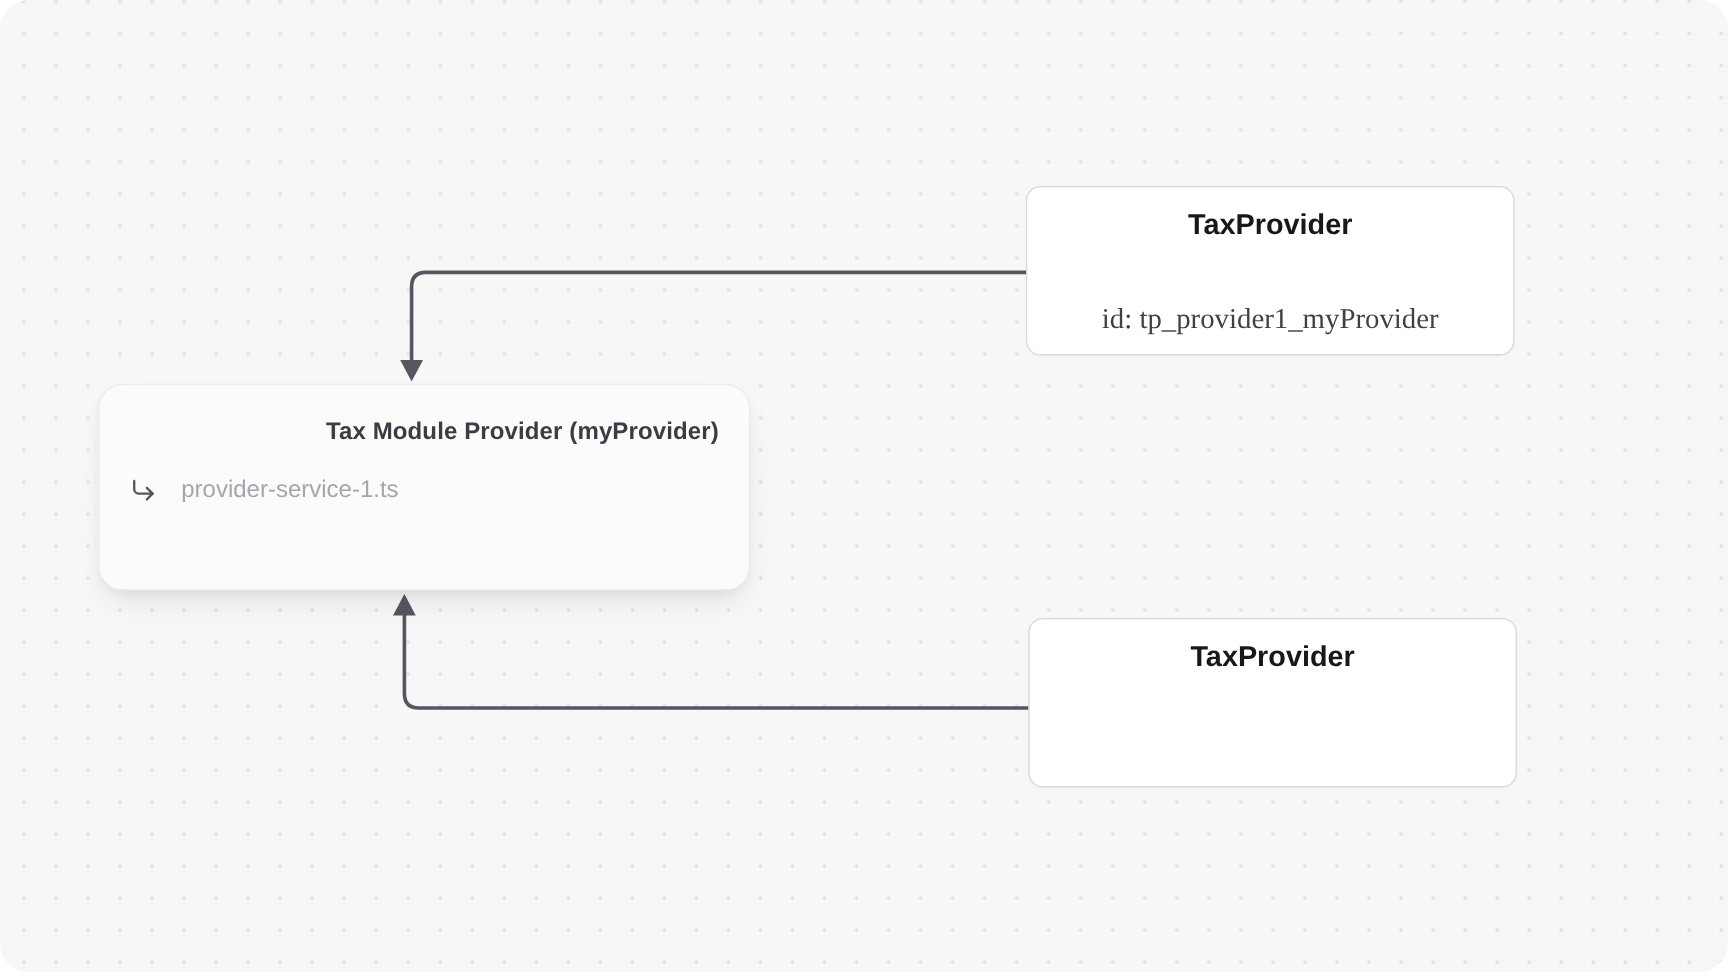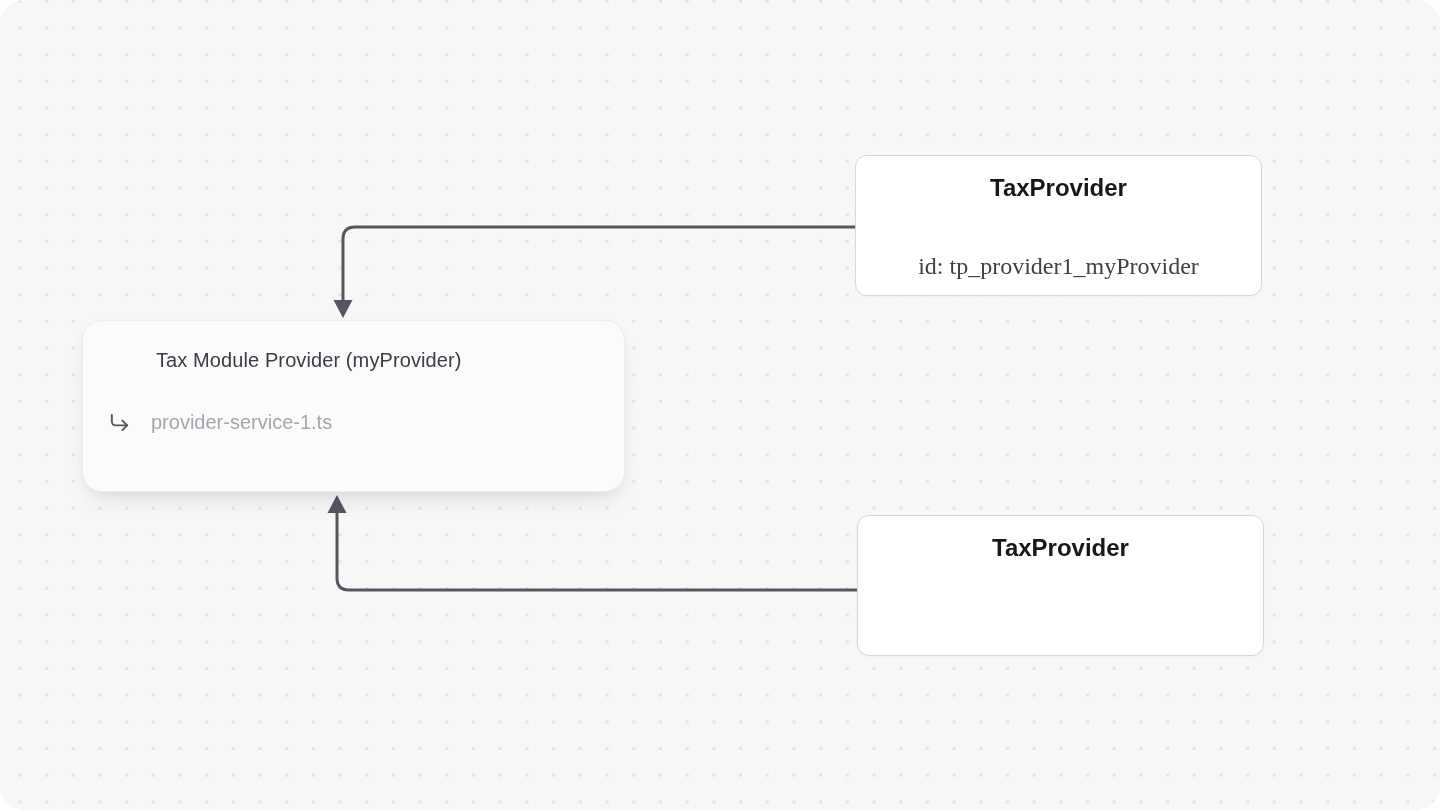--- a/index.html
+++ b/index.html
@@ -10,20 +10,21 @@
     overflow: hidden;
   }
   .canvas {
     position: relative;
     width: 1440px; height: 810px;
     background-color: #f7f7f7;
     background-image: radial-gradient(circle, #e3e3e5 1.7px, transparent 1.8px);
     background-size: 26.7px 26.7px;
     background-position: 6.6px 14.6px;
     border-radius: 24px;
+    text-align: right;
   }
   .edges {
     position: absolute;
     left: 0; top: 0;
     width: 1440px; height: 810px;
     pointer-events: none;
   }
   .edge-path {
     fill: none;
     stroke: #565660;
@@ -65,32 +66,32 @@
     left: 82px; top: 320px;
     width: 543px; height: 172px;
     background: #fbfbfb;
     border: 1px solid #ececef;
     border-radius: 20px;
     padding: 26px 25px;
     box-shadow: 0 14px 26px -8px rgba(0,0,0,0.10), 0 3px 8px rgba(0,0,0,0.04);
   }
   .module-title {
     font-size: 20px;
-    font-weight: 400;
+    font-weight: 700;
     color: #3c3c45;
     line-height: 26px;
     letter-spacing: 0.1px;
     margin-left: 48px;
   }
   .service-row {
     display: flex;
     align-items: center;
     gap: 20px;
     height: 26px;
-    margin-top: 36px;
+    margin-top: 22px;
   }
   .service-row .icon { flex: 0 0 auto; display: flex; }
   .service-label {
     font-size: 20px;
     font-weight: 400;
     color: #a5a5ad;
     line-height: 26px;
   }
 </style>
 </head>

